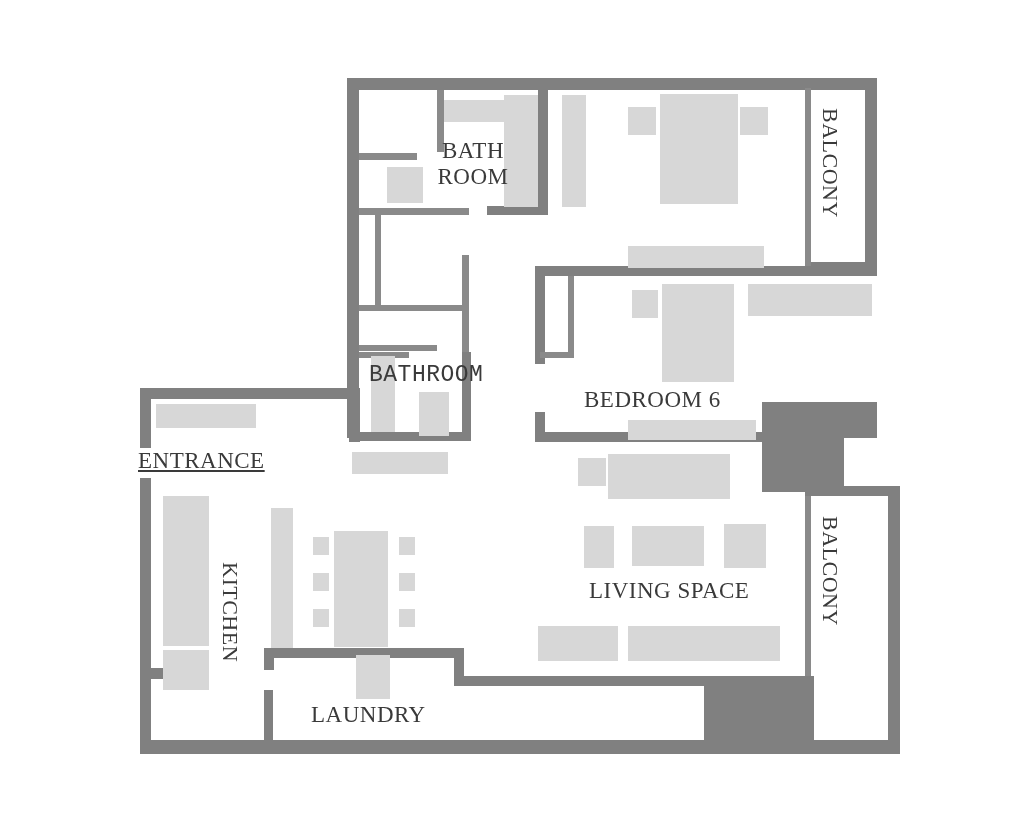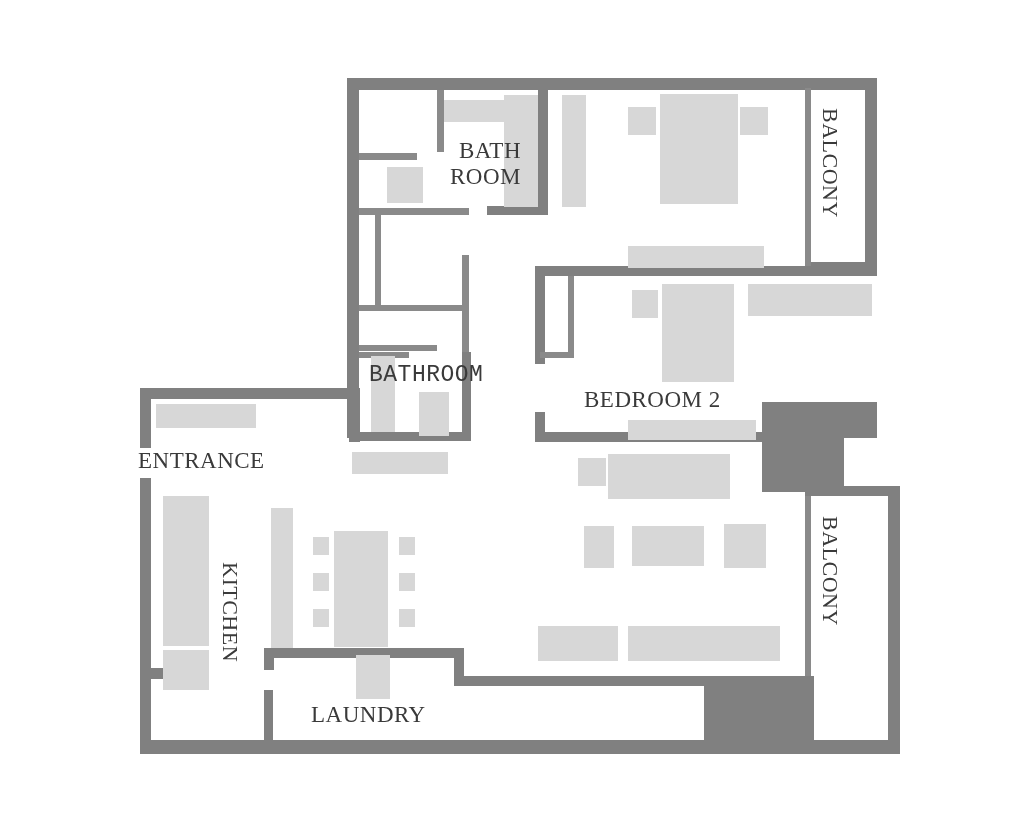--- a/index.html
+++ b/index.html
@@ -37,21 +37,21 @@
     font-size: 23px;
     letter-spacing: 0.5px;
     white-space: nowrap;
     line-height: 1.12;
   }
   .label.vert {
     transform-origin: left top;
     transform: rotate(90deg);
   }
   .label.center {
-    text-align: right;
+    text-align: center;
   }
 </style>
 </head>
 <body>
 
 <div id="plan">
 
   <div class="wall" style="left:347px; top:78px; width:530px; height:12px;"></div>
 
   <div class="wall" style="left:347px; top:78px; width:12px; height:360px;"></div>
@@ -157,27 +157,28 @@
   <div class="furn" style="left:628px; top:626px; width:152px; height:35px;"></div>
 
   <div class="label center" style="left:425px; top:138px; width:96px;">
     <div>BATH</div>
     <div>ROOM</div>
   </div>
 
 
   <div class="label vert" style="left:842px; top:108px; font-size:22px;">BALCONY</div>
 
-  <div class="label" style="left:584px; top:387px;">BEDROOM 2</div>
+  <div class="label" style="left:584px; top:387px;">BEDROOM 6</div>
 
   <div class="label" style="left:369px; top:363px;font-family:Liberation Mono, monospace;">BATHROOM</div>
 
-  <div class="label" style="left:138px; top:448px;">ENTRANCE</div>
+  <div class="label" style="left:138px; top:448px;text-decoration:underline;">ENTRANCE</div>
 
 
   <div class="label vert" style="left:242px; top:562px; font-size:22px;">KITCHEN</div>
 
   <div class="label" style="left:311px; top:702px;">LAUNDRY</div>
 
+  <div class="label" style="left:589px; top:578px;">LIVING SPACE</div>
 
   <div class="label vert" style="left:842px; top:516px; font-size:22px;">BALCONY</div>
 
 </div>
 
 </body></html>

